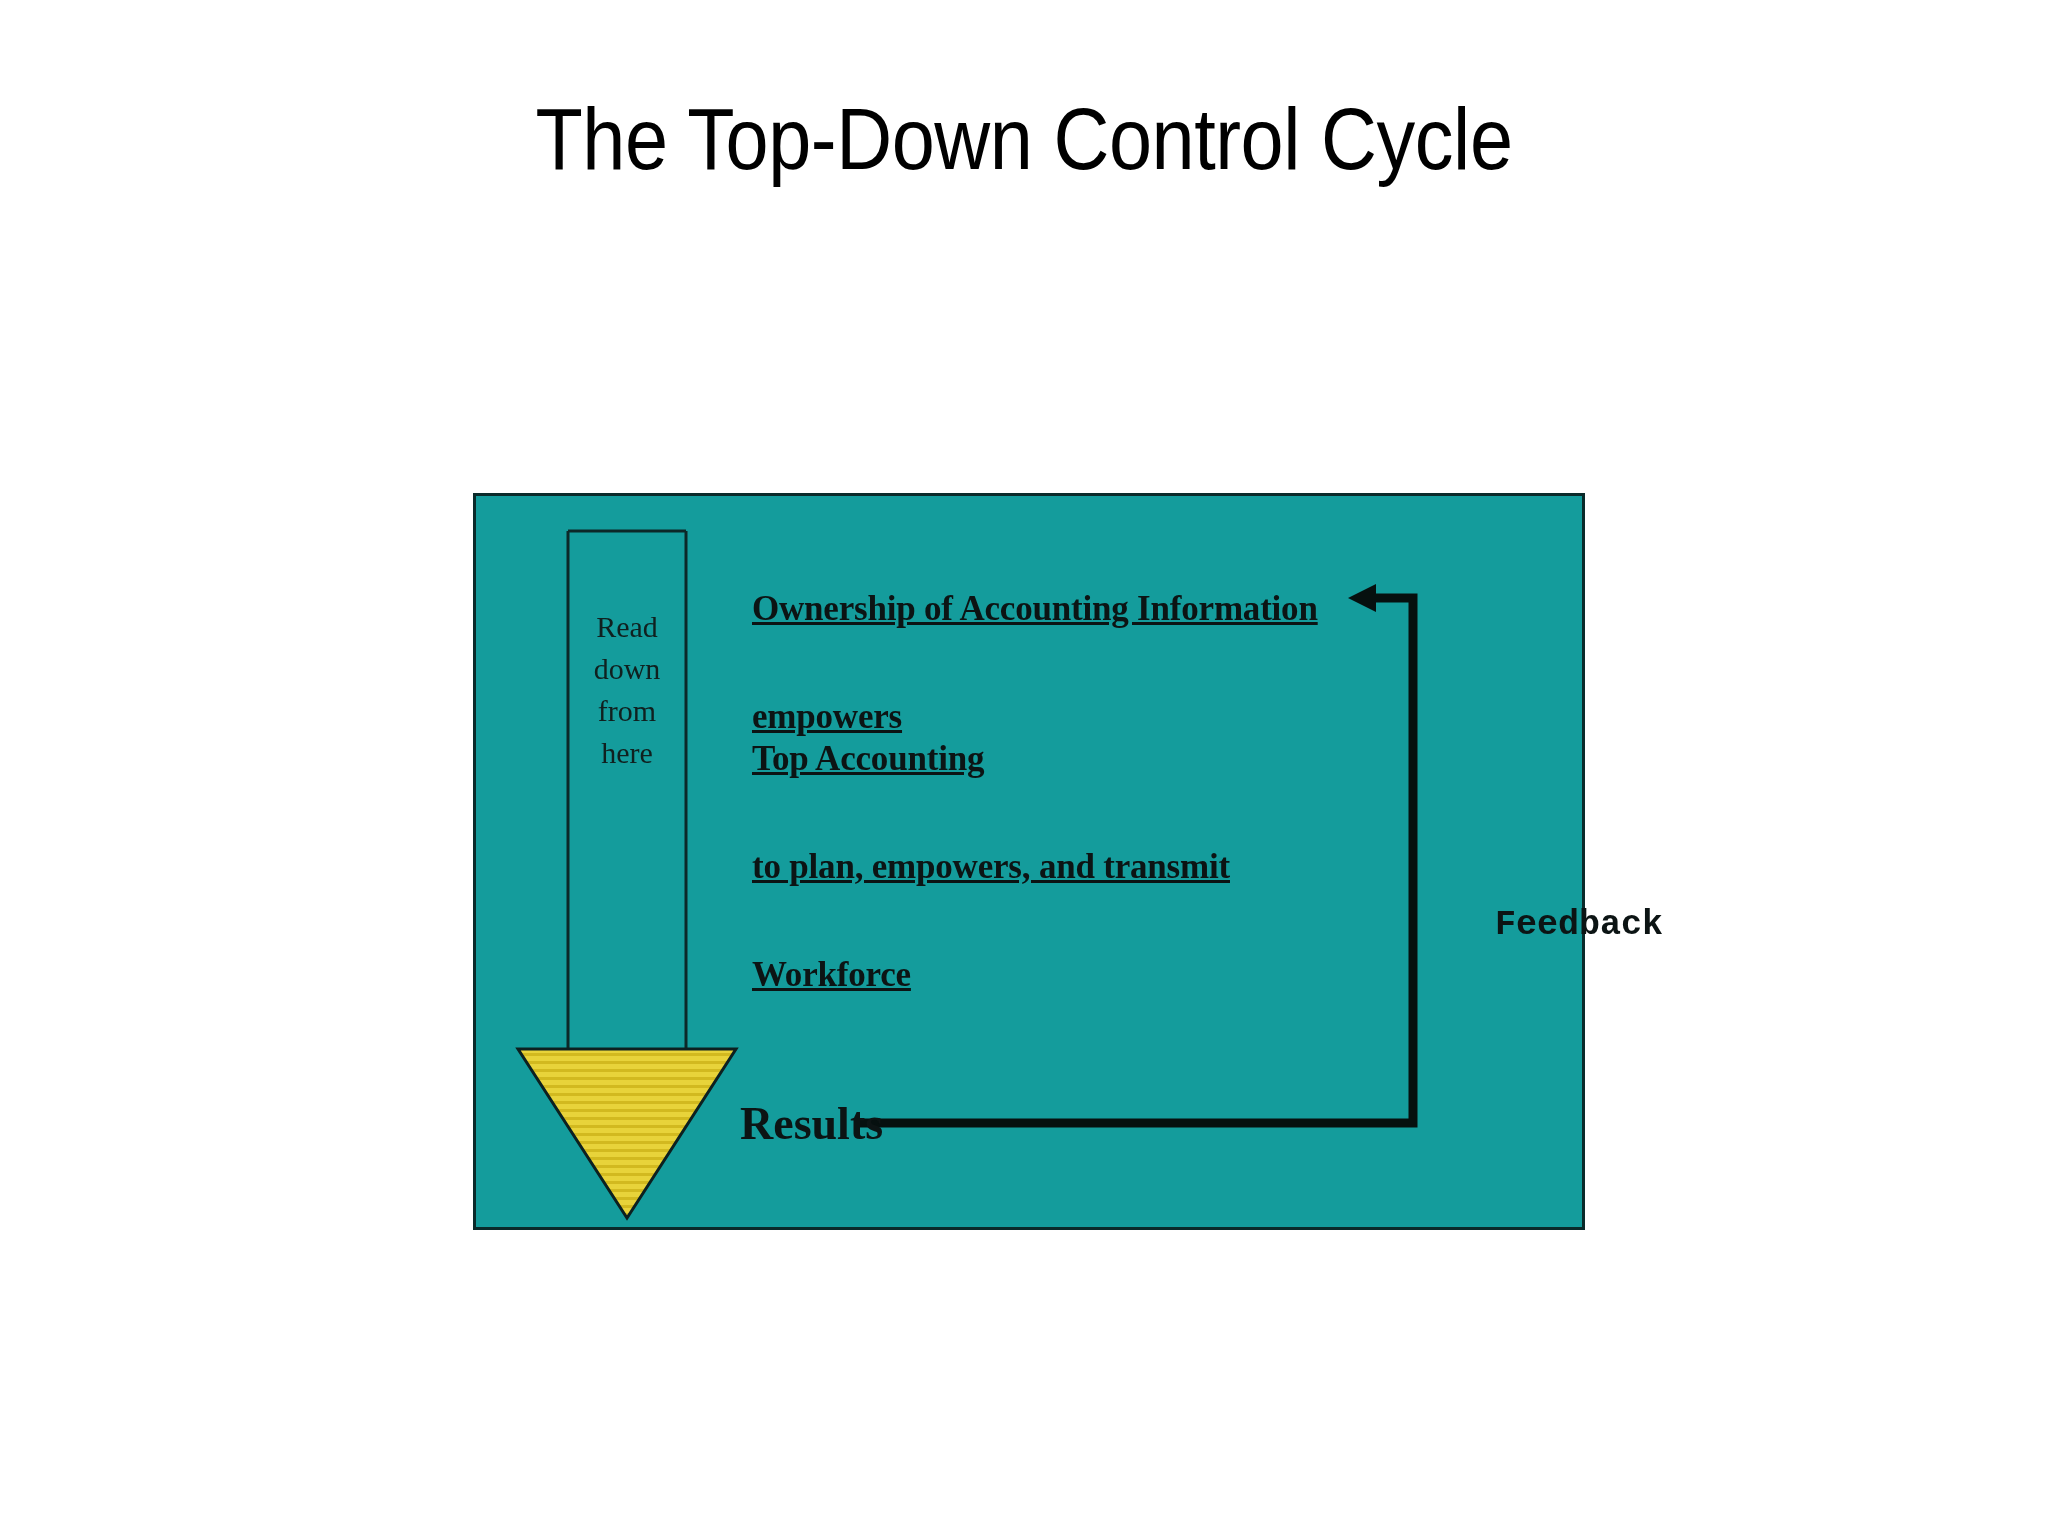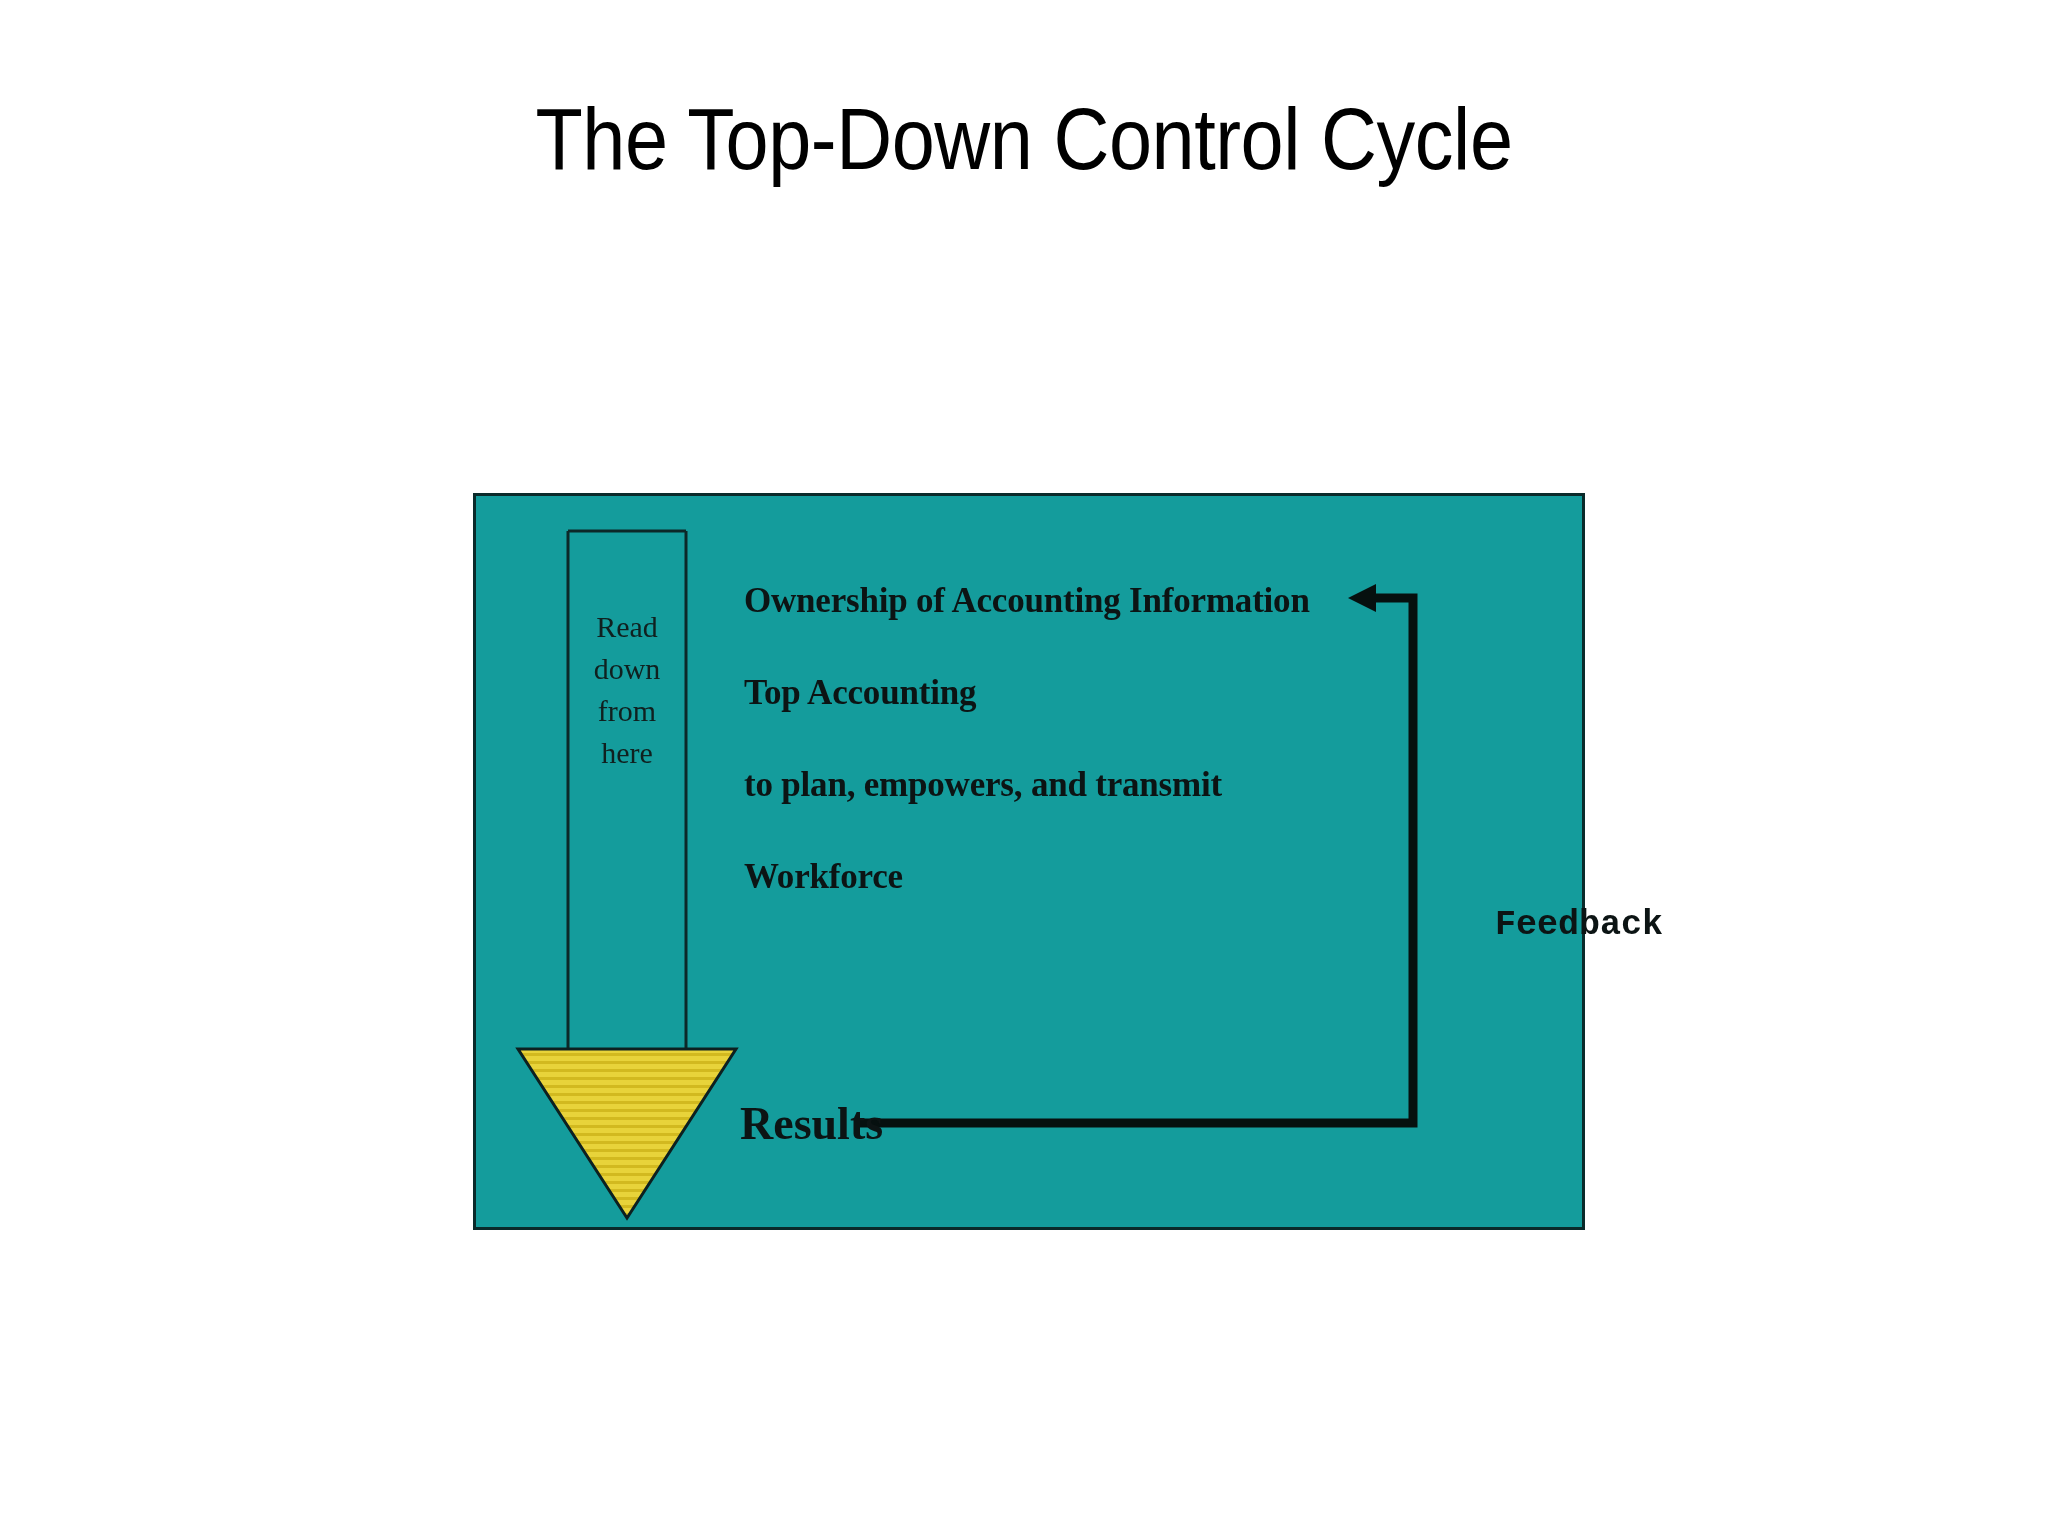--- a/index.html
+++ b/index.html
@@ -76,21 +76,21 @@
     left: 264px;
     top: 80px;
     width: 700px;
     font-family: "Liberation Serif", serif;
     font-weight: 700;
     font-size: 35px;
     line-height: 42px;
     color: #0c1414;
     letter-spacing: -0.2px;
   }
-  #body-text .block { margin: 4px; }
+  #body-text .block { margin: 12px; text-decoration: underline; }
   #body-text .gap-lg { height: 42px; }
   #body-text .line { white-space: nowrap; }
 
   
   #results-label {
     position: absolute;
     left: 264px;
     top: 607px;
     font-family: "Liberation Serif", serif;
     font-weight: 700;
@@ -149,20 +149,21 @@
   </div>
 
   <div id="body-text">
 
     <div class="block">
       <div class="line">Ownership of Accounting Information</div>
     </div>
     <div class="gap-lg"></div>
 
     <div class="block">
+      <div class="line">empowers</div>
       <div class="line">Top Accounting</div>
     </div>
     <div class="gap-lg"></div>
 
     <div class="block">
       <div class="line">to plan, empowers, and transmit</div>
     </div>
     <div class="gap-lg"></div>
 
     <div class="block">

